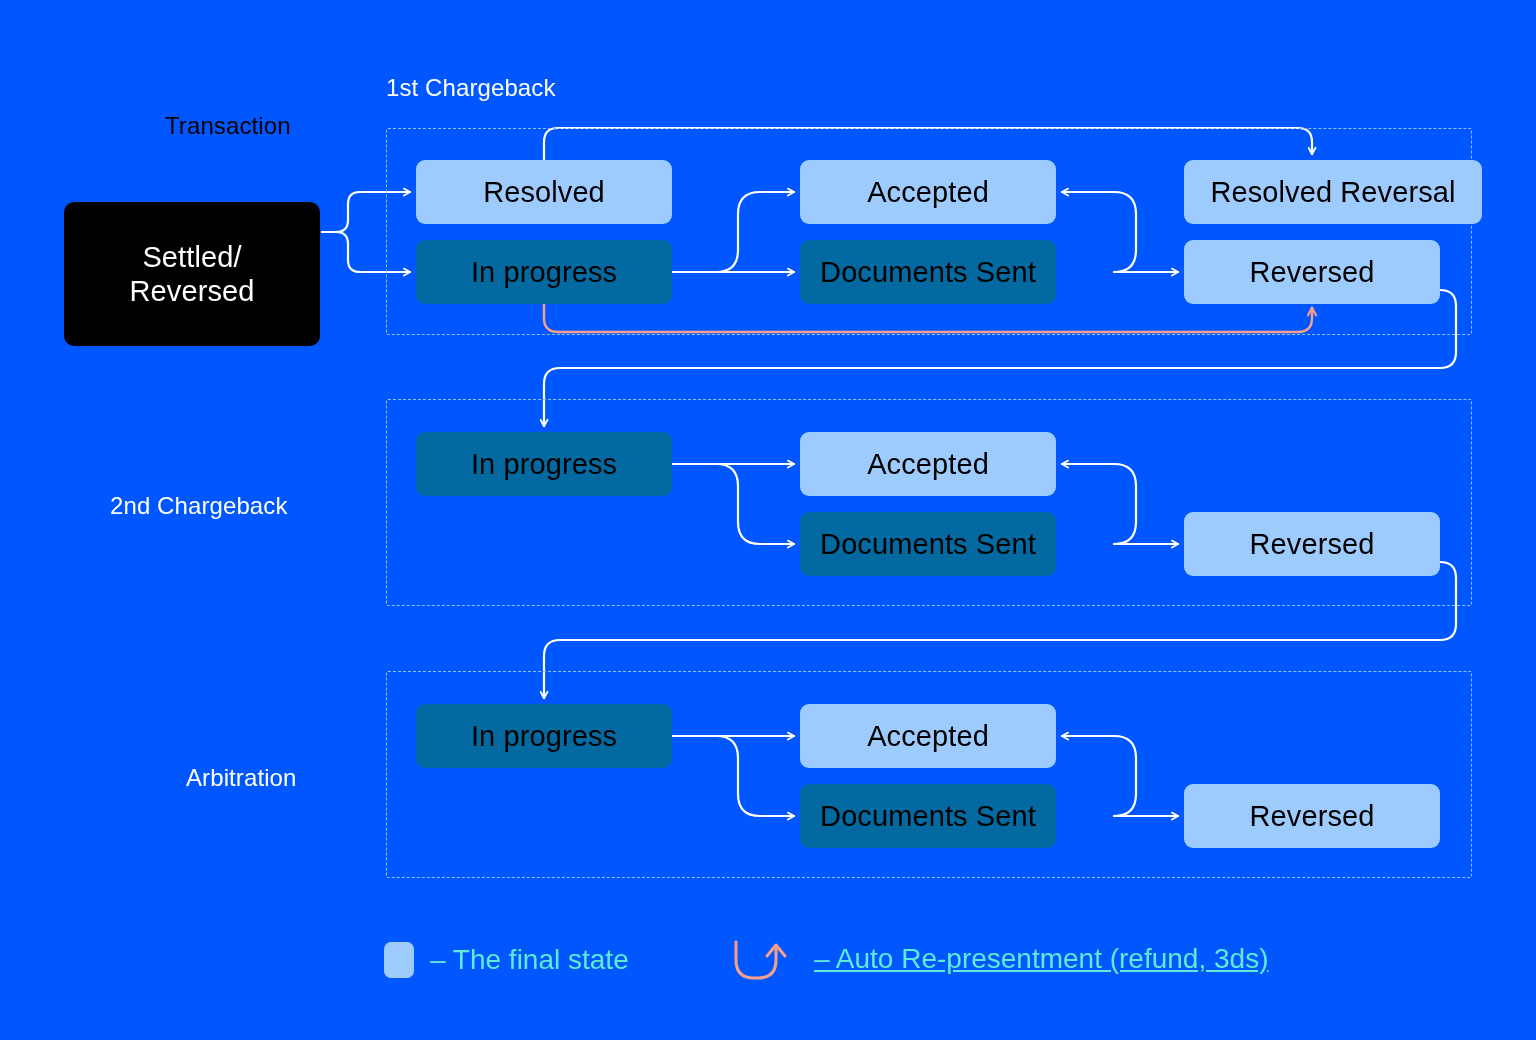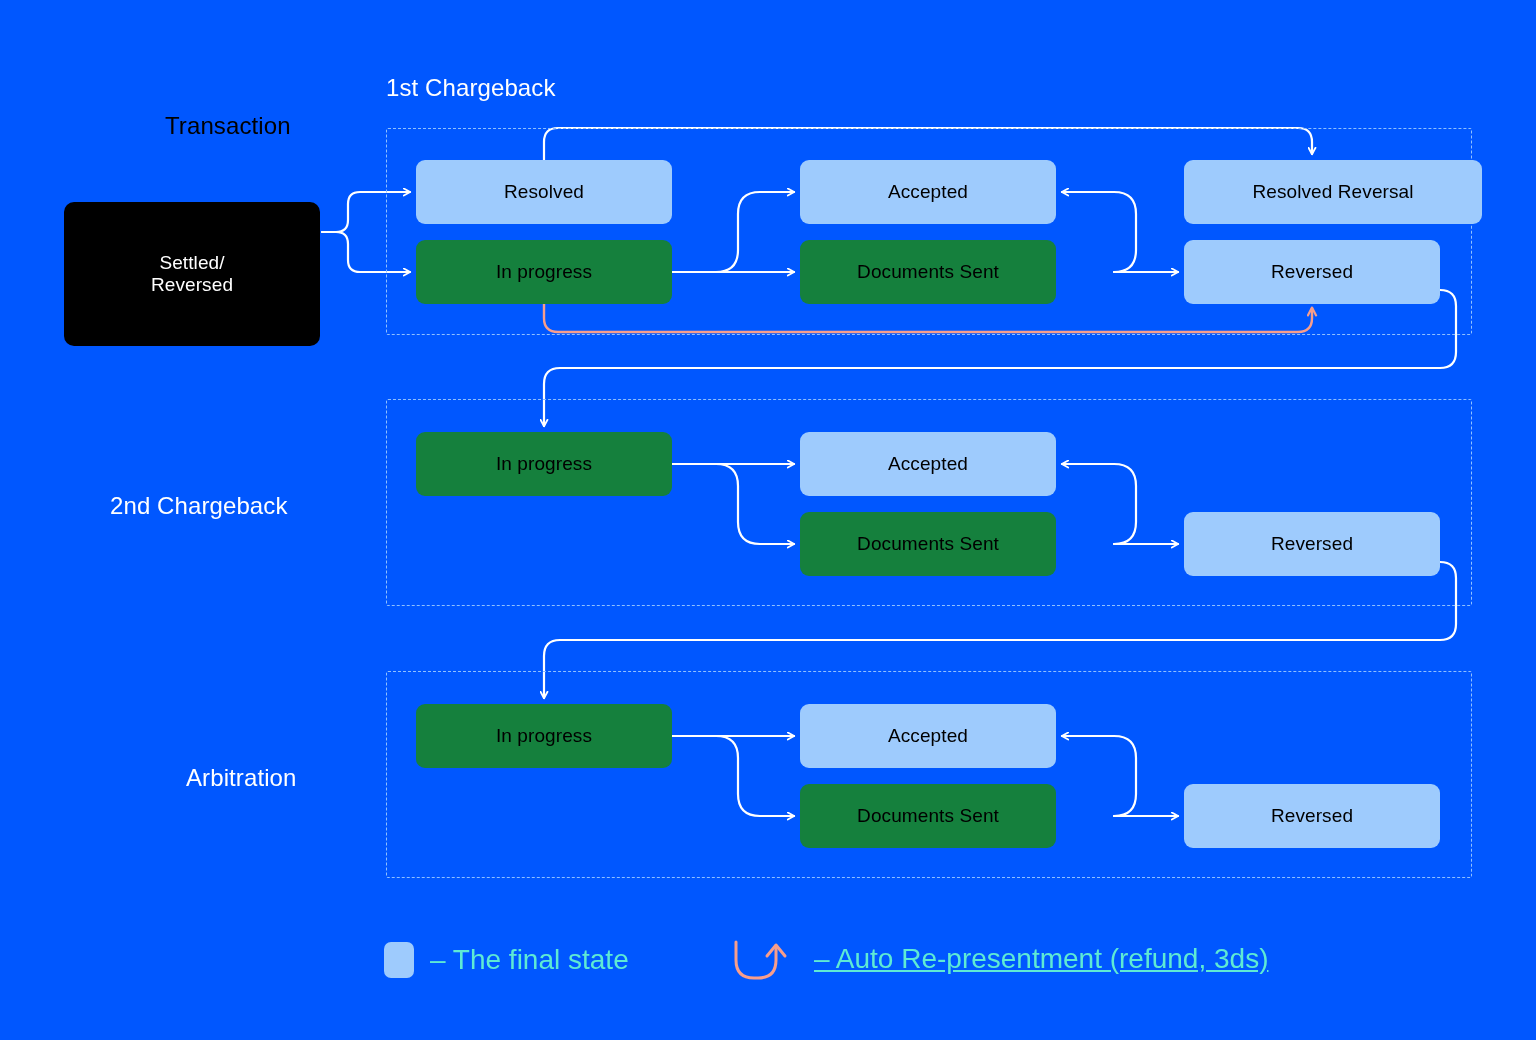--- a/index.html
+++ b/index.html
@@ -22,27 +22,27 @@
     border-radius:2px;
     box-sizing:border-box;
   }
 
   
   .node{
     position:absolute;
     display:flex;align-items:center;justify-content:center;
     border-radius:9px;
     box-sizing:border-box;
-    font-size:19px;
+    font-size:29px;
     letter-spacing:.1px;
     color:#000;
     text-align:center;
     line-height:1.18;
   }
-  .node.white{background:#15803d;}
+  .node.white{background:#0369a1;}
   .node.final{background:#9ecbfd;}
   .node.origin{background:#000000;color:#ffffff;border-radius:10px;margin-top:42px;}
 
   
   .caption{
     position:absolute;
     color:#ffffff;
     font-size:24px;
     letter-spacing:.1px;
     white-space:nowrap;

